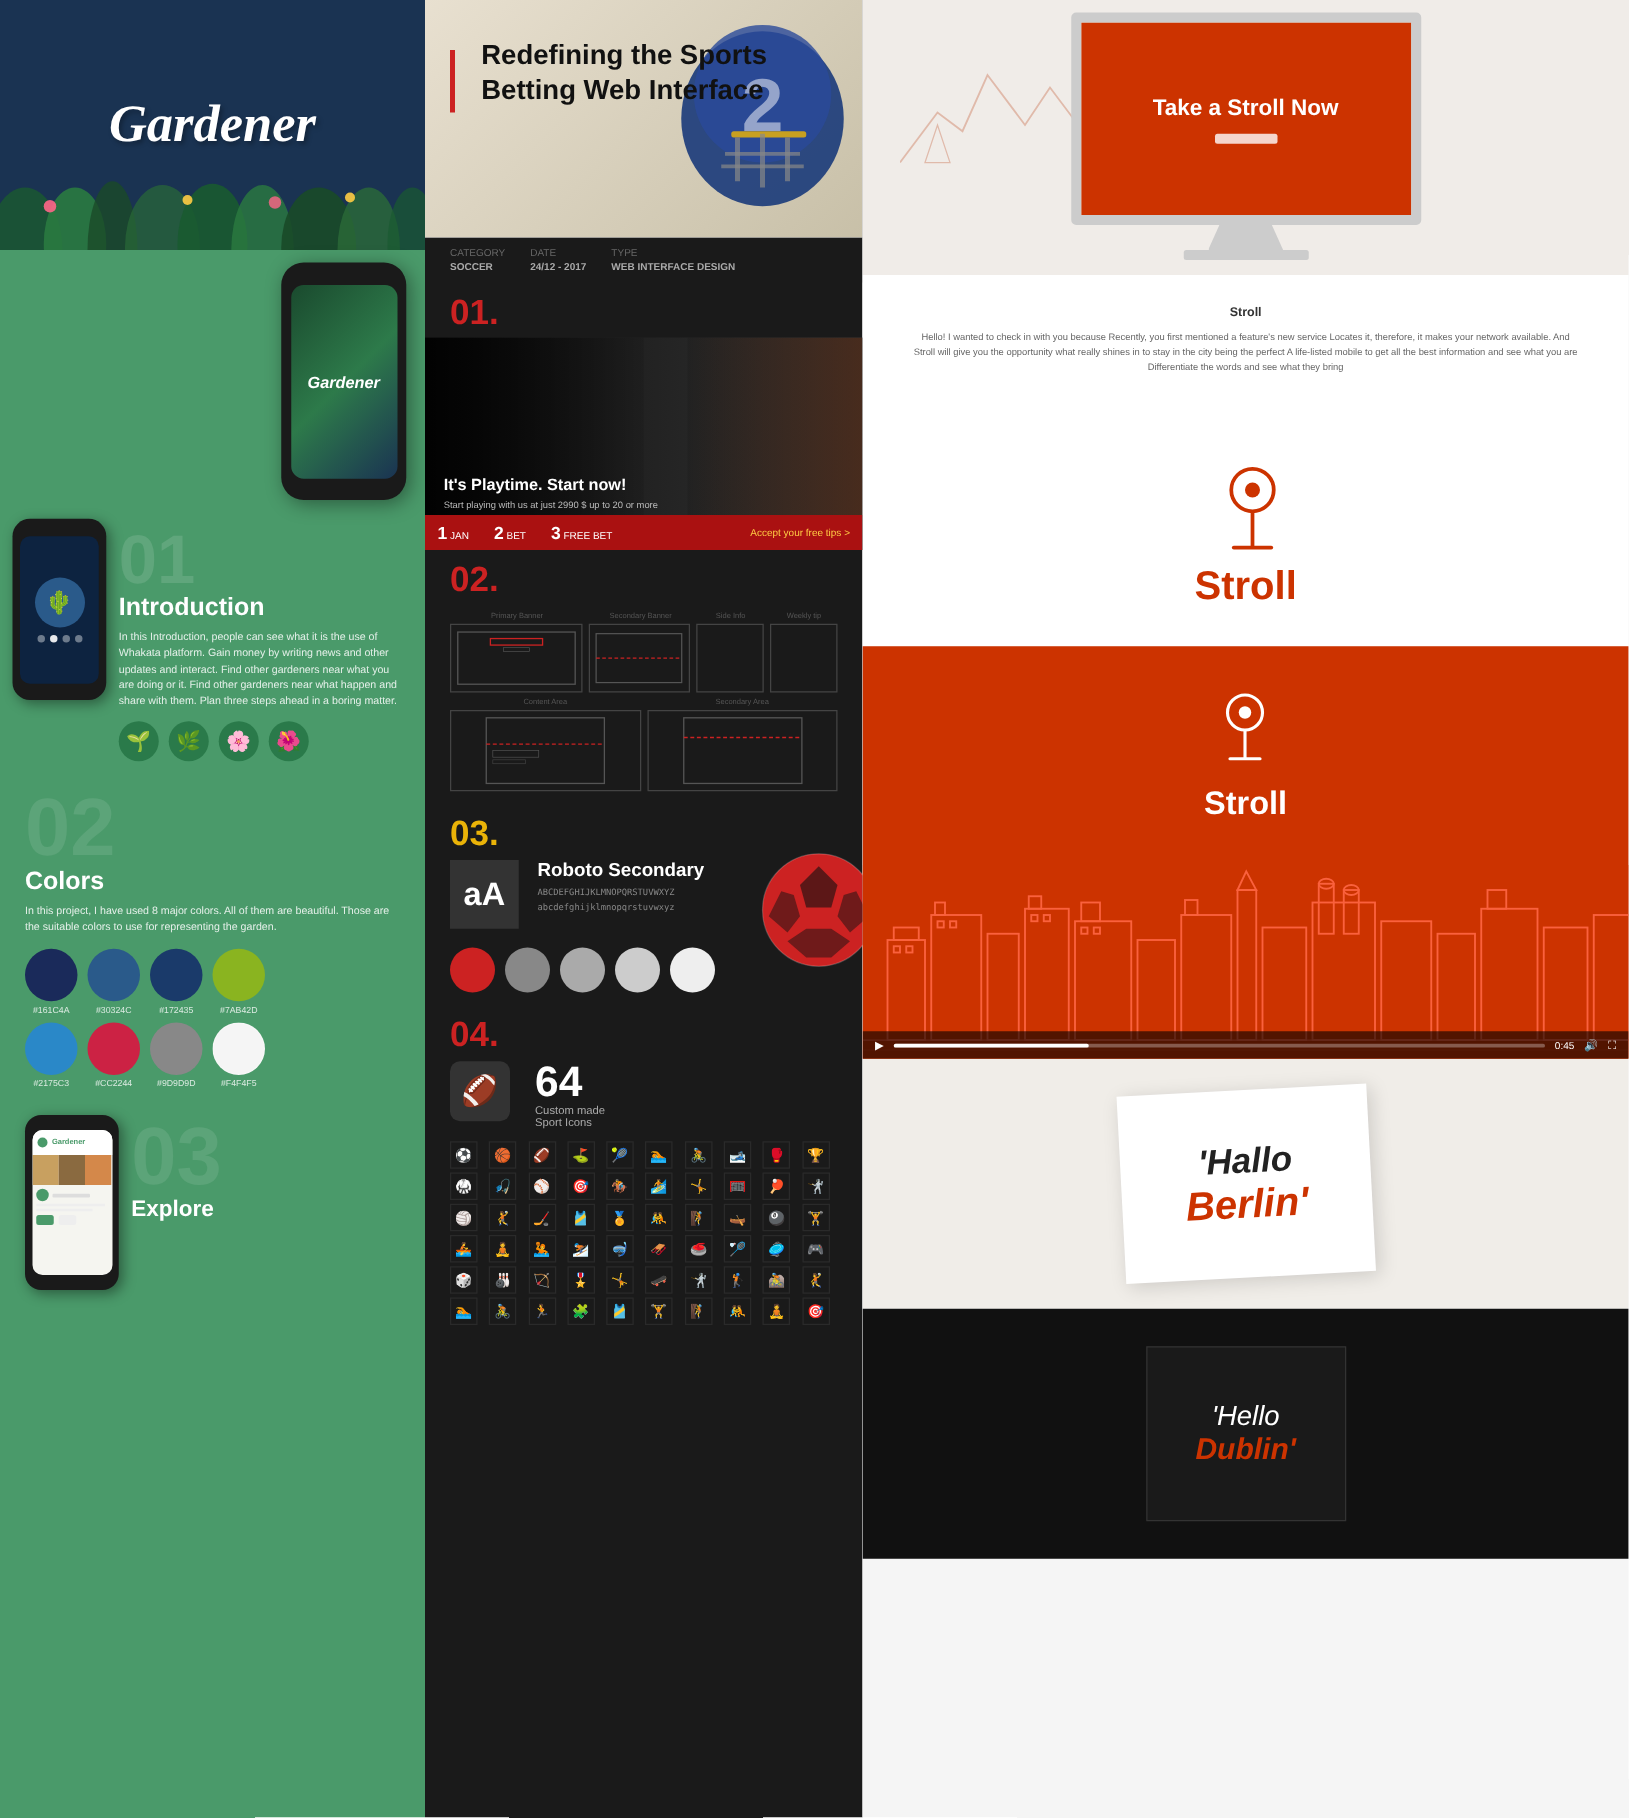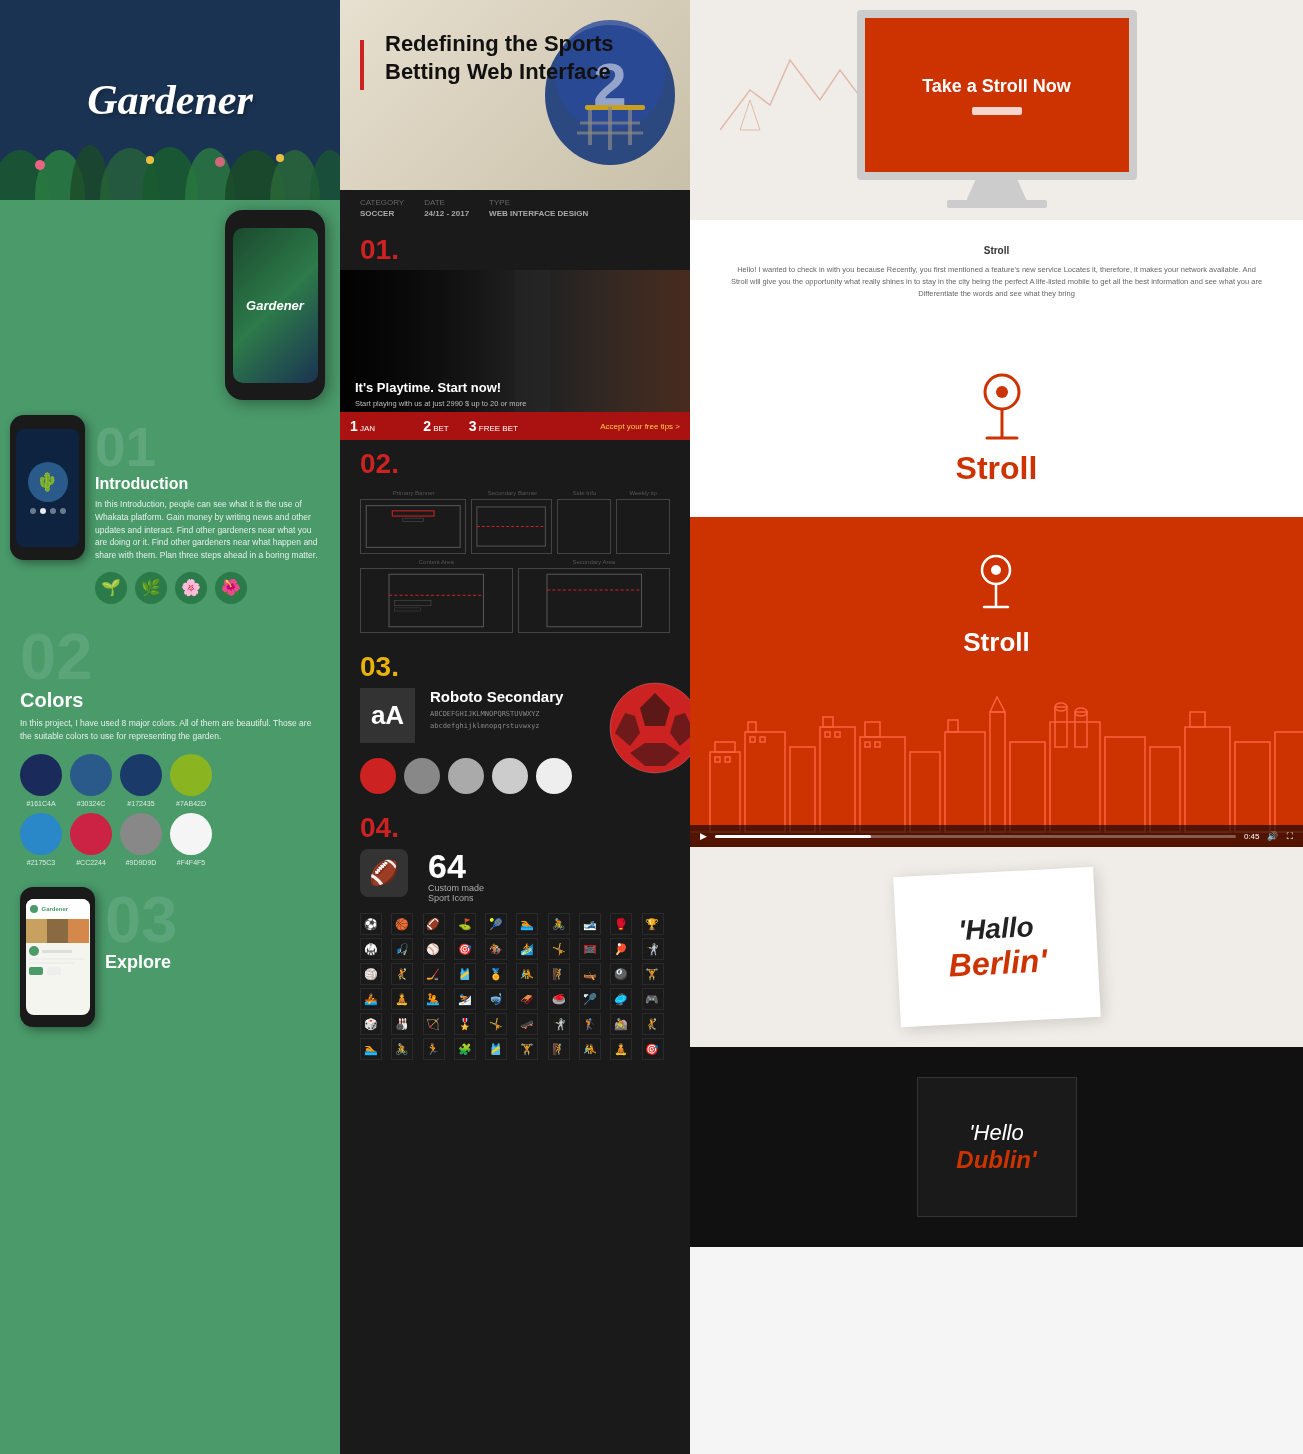--- a/index.html
+++ b/index.html
@@ -482,21 +482,21 @@
             <div style="width:6px;height:6px;border-radius:50%;background:#fff;opacity:0.4;"></div>
             <div style="width:6px;height:6px;border-radius:50%;background:#fff;opacity:0.9;"></div>
             <div style="width:6px;height:6px;border-radius:50%;background:#fff;opacity:0.4;"></div>
             <div style="width:6px;height:6px;border-radius:50%;background:#fff;opacity:0.4;"></div>
           </div>
         </div>
       </div>
     </div>
     <div style="flex:1;padding:5px 10px;">
       <div style="font-size:55px;font-weight:bold;color:rgba(255,255,255,0.12);line-height:1;">01</div>
-      <div style="font-size:16px;font-weight:bold;color:#fff;margin-bottom:5px;">Introduction</div>
+      <div style="font-size:20px;font-weight:bold;color:#fff;margin-bottom:5px;">Introduction</div>
       <div style="font-size:8.5px;color:rgba(255,255,255,0.85);line-height:1.5;">In this Introduction, people can see what it is the use of Whakata platform. Gain money by writing news and other updates and interact. Find other gardeners near what you are doing or it. Find other gardeners near what happen and share with them. Plan three steps ahead in a boring matter.</div>
       <div class="icon-row">
         <div class="icon-circle">🌱</div>
         <div class="icon-circle">🌿</div>
         <div class="icon-circle">🌸</div>
         <div class="icon-circle">🌺</div>
       </div>
     </div>
   </div>
 
@@ -626,21 +626,21 @@
     <div style="height:170px;background:linear-gradient(90deg,#111 0%,#222 50%,#333 100%);position:relative;overflow:hidden;">
 
       <div style="position:absolute;left:0;top:0;width:50%;height:100%;background:linear-gradient(90deg,rgba(0,0,0,0.9) 0%,rgba(0,0,0,0.1) 100%);"></div>
 
       <div style="position:absolute;right:0;top:0;width:40%;height:100%;background:linear-gradient(270deg,rgba(80,40,20,0.7) 0%,rgba(0,0,0,0.1) 100%);"></div>
       <div style="position:absolute;bottom:45px;left:15px;color:#fff;font-size:13px;font-weight:bold;">It's Playtime. Start now!</div>
       <div style="position:absolute;bottom:32px;left:15px;color:#bbb;font-size:7.5px;">Start playing with us at just 2990 $ up to 20 or more</div>
 
       <div style="position:absolute;bottom:0;left:0;right:0;height:28px;background:#aa1111;display:flex;align-items:center;padding:0 10px;gap:20px;">
         <div style="color:#fff;font-size:8px;"><span style="font-size:14px;font-weight:bold;">1</span> <span>JAN</span></div>
-        <div style="color:#fff;font-size:8px;margin-left:28px;"><span style="font-size:14px;font-weight:bold;">2</span> <span>BET</span></div>
+        <div style="color:#fff;font-size:8px;"><span style="font-size:14px;font-weight:bold;">2</span> <span>BET</span></div>
         <div style="color:#fff;font-size:8px;"><span style="font-size:14px;font-weight:bold;">3</span> <span>FREE BET</span></div>
         <div style="margin-left:auto;color:#ffcc44;font-size:8px;">Accept your free tips &gt;</div>
       </div>
     </div>
   </div>
 
   <div style="padding:8px 20px 0;">
     <div style="font-size:28px;font-weight:bold;color:#cc2222;">02.</div>
   </div>
   <div class="wireframe-section">

